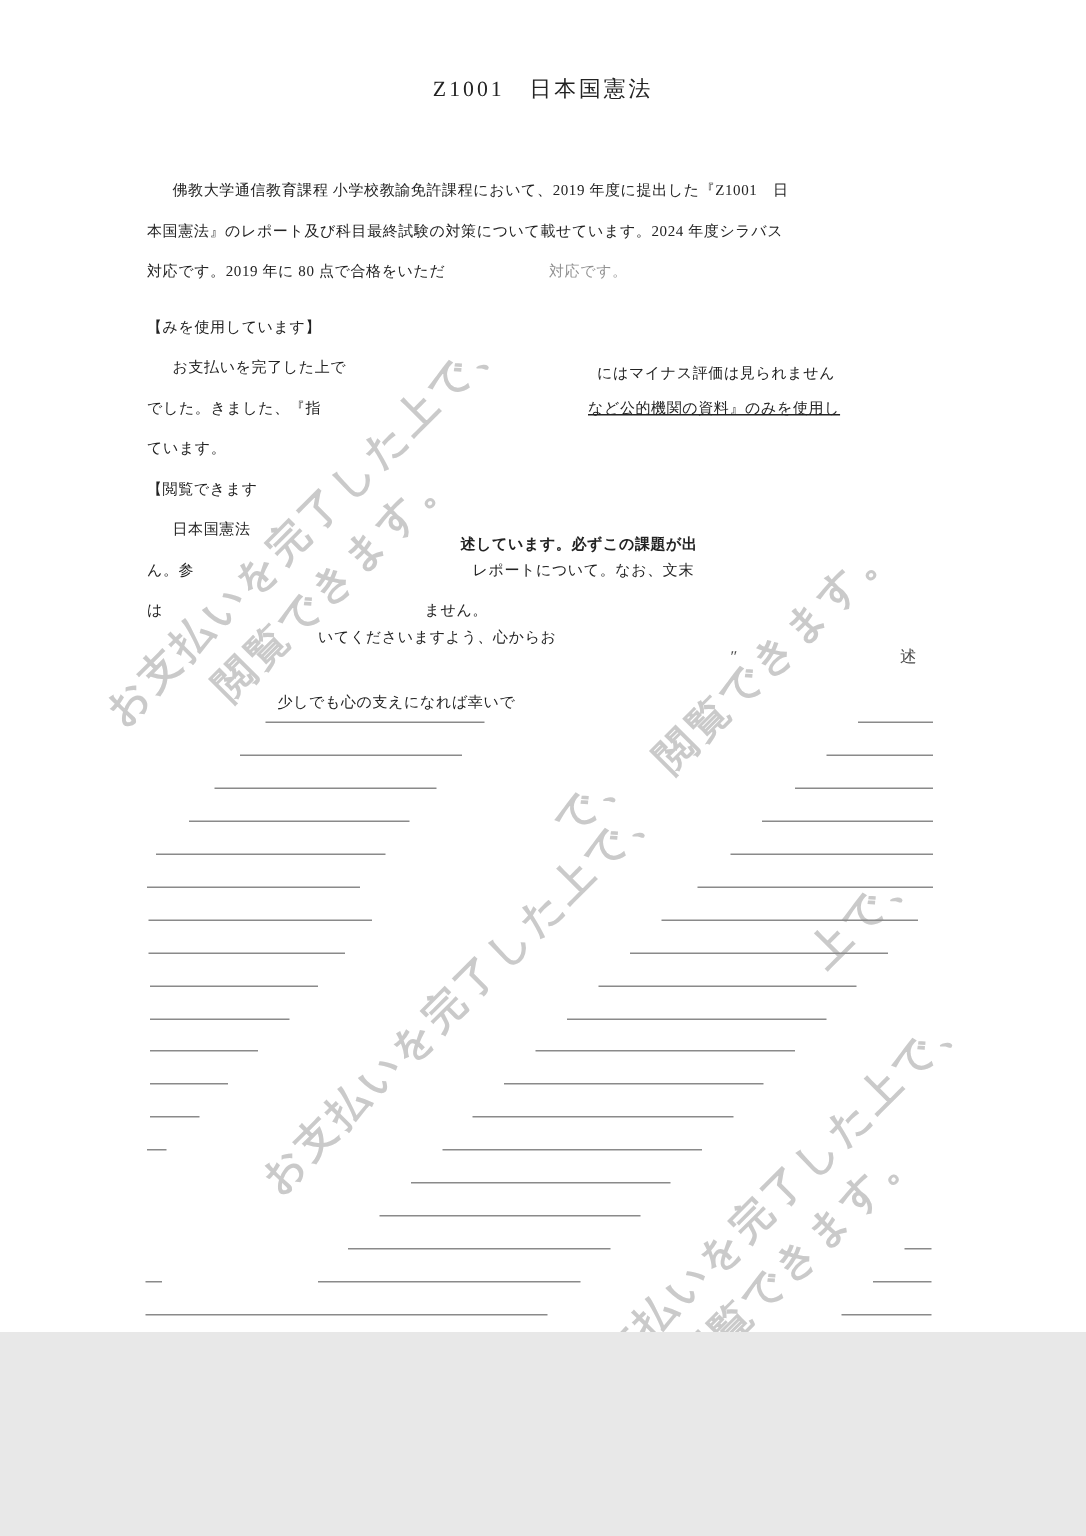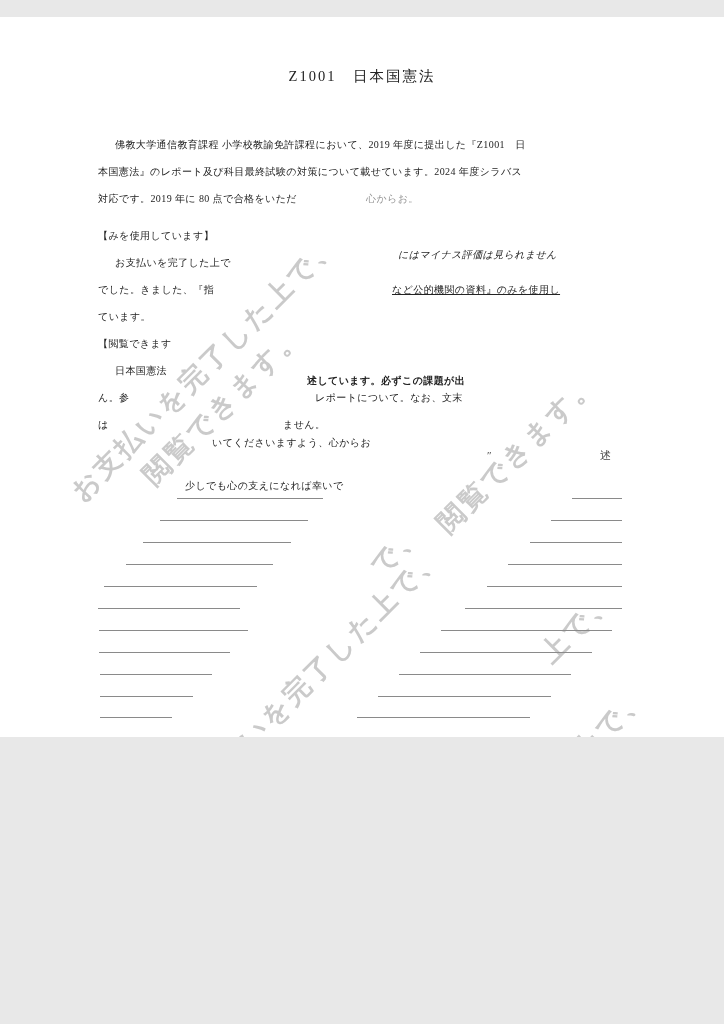--- a/index.html
+++ b/index.html
@@ -1,19 +1,19 @@
 <!DOCTYPE html>
 <html style="--page-bg: #ffffff; --text-color: #232323; --line-color: #8a8a8a; --wm-color: #c6c6c6;"><head>
 <meta charset="utf-8">
 <style>
   html,body{margin:0;padding:0;background:#e8e8e8;}
   .page{
     position:relative;
-    width:724px;height:720px;
-    margin:17px auto;
+    width:724px;height:888px;
+    margin:0 auto;
     background:var(--page-bg,#ffffff);
     overflow:hidden;
     font-family:"Liberation Serif","DejaVu Serif",serif;
   }
   .doc-title{
     position:absolute;top:50px;left:0;width:724px;
     text-align:center;
     font-size:14.5px;letter-spacing:2px;
     color:var(--text-color,#232323);
     white-space:nowrap;
@@ -61,24 +61,24 @@
       <div class="wm" style="left: 170px; top: 781px;">お支払いを完了した上で、</div>
       <div class="wm" style="left: 535px; top: 631px;">上で、</div>
       <div class="wm" style="left: 375px; top: 921px;">お支払いを完了した上で、</div>
       <div class="wm" style="left: 447px; top: 904px;">閲覧できます。</div>
     </div>
 
   <div>
       <div class="run" style="left: 115px; top: 120px;">佛教大学通信教育課程 小学校教諭免許課程において、2019 年度に提出した『Z1001　日</div>
       <div class="run" style="left: 98px; top: 147px;">本国憲法』のレポート及び科目最終試験の対策について載せています。2024 年度シラバス</div>
       <div class="run" style="left: 98px; top: 174px;">対応です。2019 年に 80 点で合格をいただ</div>
-      <div class="run eroded" style="left: 366px; top: 174px;">心からお。</div>
+      <div class="run eroded" style="left: 366px; top: 174px;">対応です。</div>
       <div class="run" style="left: 98px; top: 211px;">【みを使用しています】</div>
       <div class="run" style="left: 115px; top: 238px;">お支払いを完了した上で</div>
-      <div class="run" style="left: 398px; top: 230px; font-style: italic;">にはマイナス評価は見られません</div>
+      <div class="run" style="left: 398px; top: 242px;">にはマイナス評価は見られません</div>
       <div class="run" style="left: 98px; top: 265px;">でした。きました、『指</div>
       <div class="run" style="left: 392px; top: 265px; text-decoration: underline;">など公的機関の資料』のみを使用し</div>
       <div class="run" style="left: 98px; top: 292px;">ています。</div>
       <div class="run" style="left: 98px; top: 319px;">【閲覧できます</div>
       <div class="run" style="left: 115px; top: 346px;">日本国憲法</div>
       <div class="run" style="left: 307px; top: 356px; font-weight: bold;">述しています。必ずこの課題が出</div>
       <div class="run" style="left: 98px; top: 373px;">ん。参</div>
       <div class="run" style="left: 315px; top: 373px;">レポートについて。なお、文末</div>
       <div class="run" style="left: 98px; top: 400px;">は</div>
       <div class="run" style="left: 283px; top: 400px;">ません。</div>

